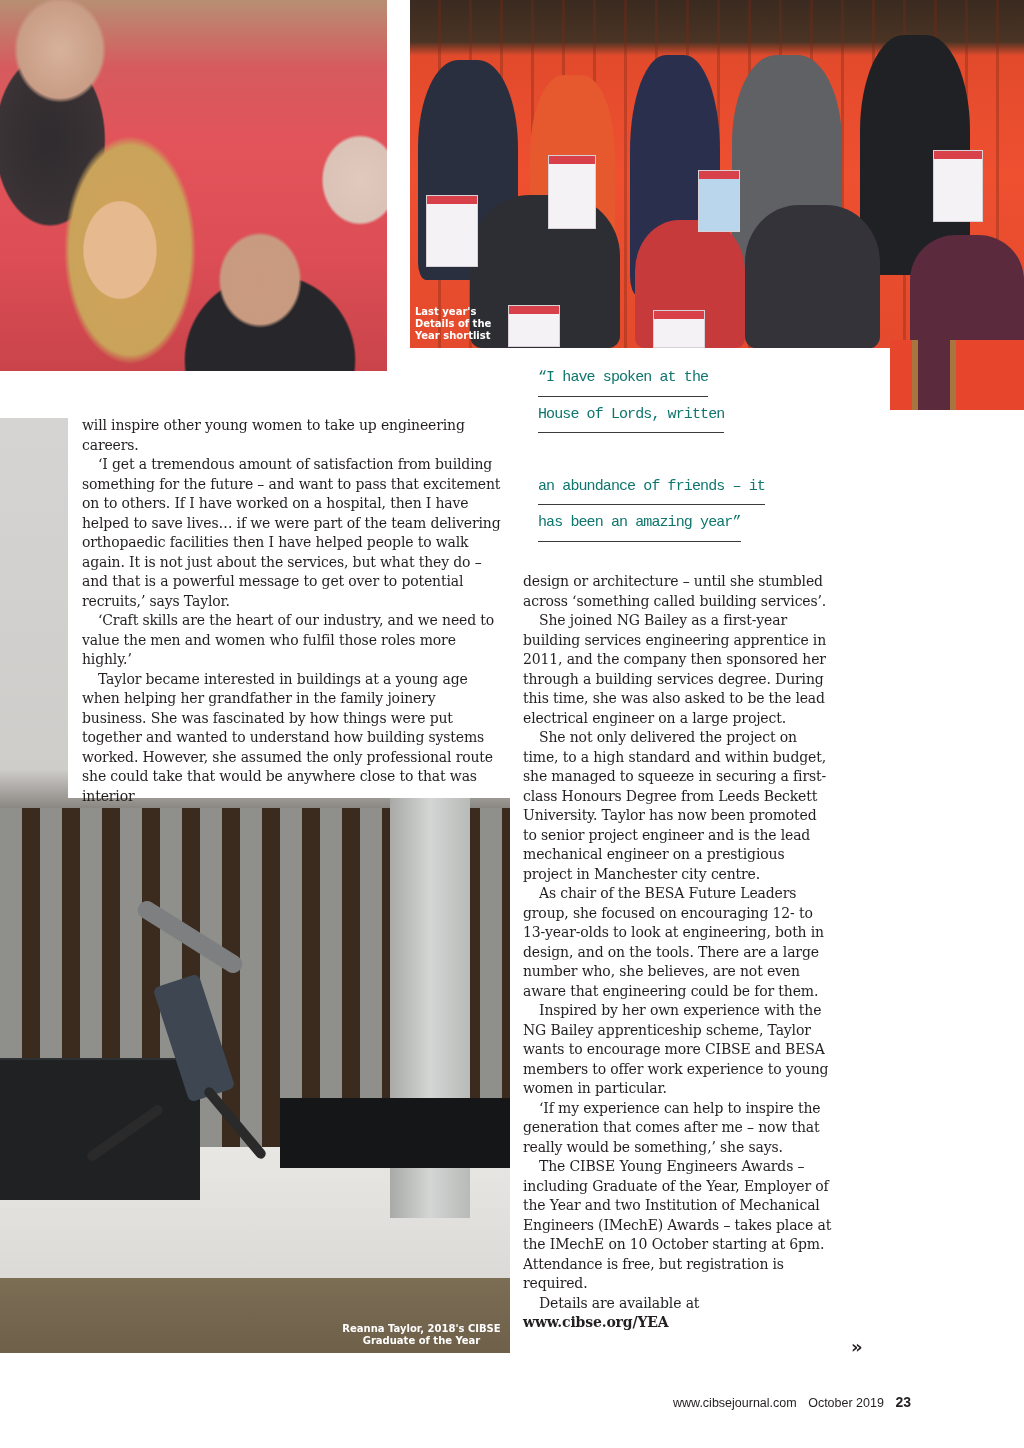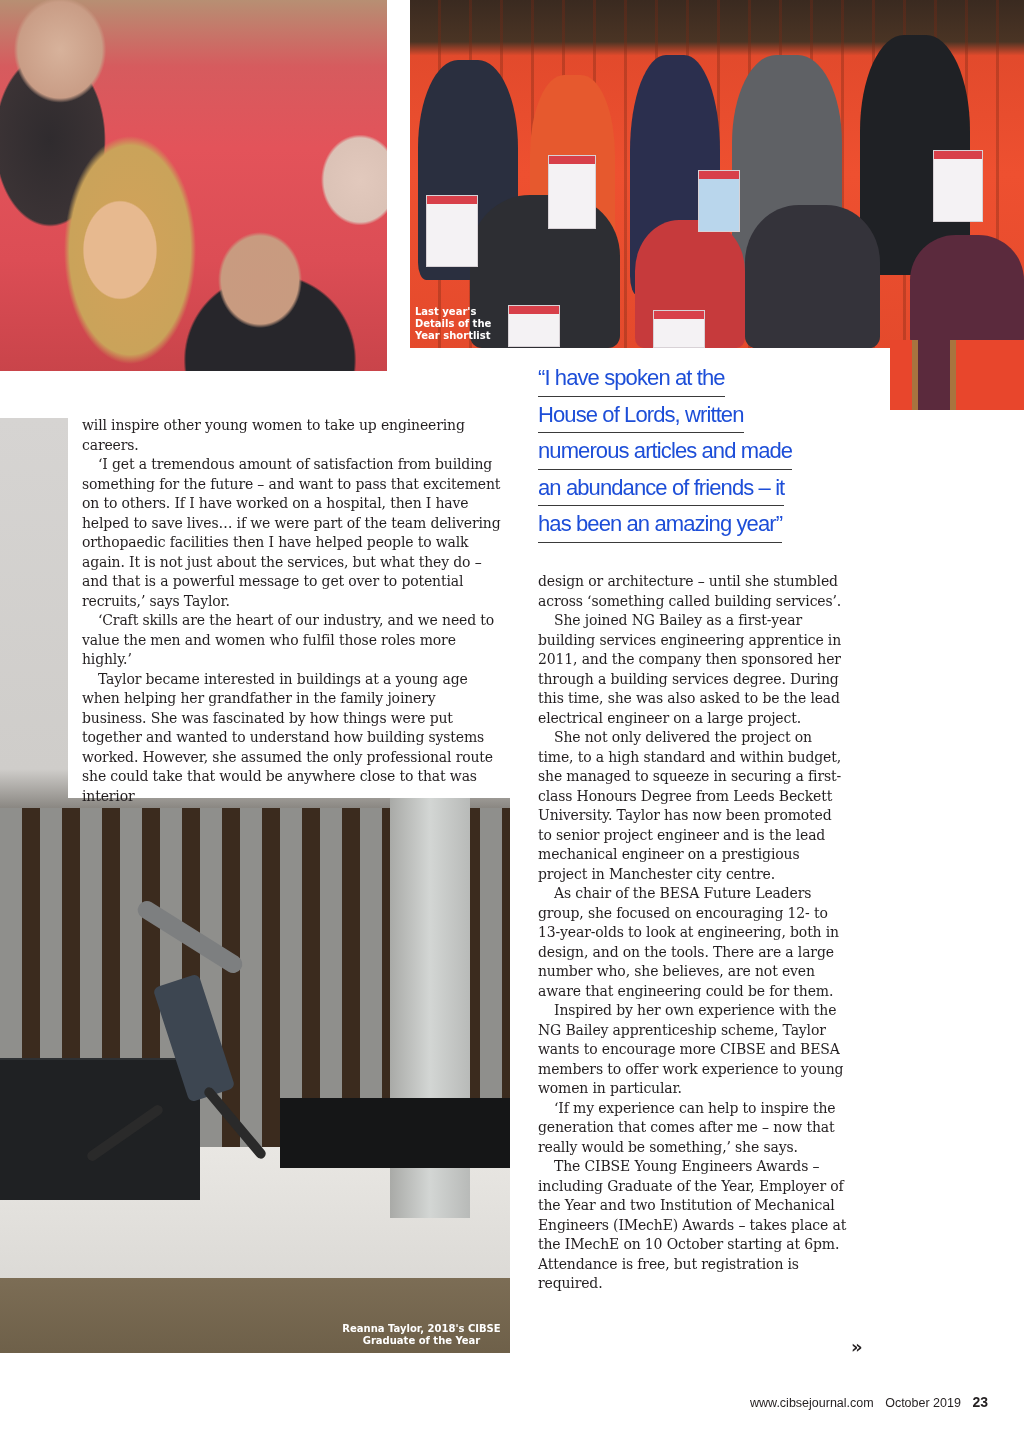--- a/index.html
+++ b/index.html
@@ -53,32 +53,32 @@
   #caption-group { left: 415px; top: 306px; width: 90px; }
   #caption-recorder { left: 340px; top: 1323px; width: 163px; text-align: center; }
 
   
   .col-box { position: absolute; background: #ffffff; }
   #left-text-box { left: 68px; top: 410px; width: 442px; height: 388px; }
   .body-text { font-size: 14px; line-height: 19.5px; letter-spacing: -0.15px; margin: 0; }
   .body-text p { margin: 0; text-indent: 16px; }
   .body-text p.noindent { text-indent: 0; }
   #left-col-text { position: absolute; left: 82px; top: 416px; width: 420px; }
-  #right-col-text { position: absolute; left: 538px; top: 572px; width: 310px; }
+  #right-col-text { position: absolute; left: 523px; top: 572px; width: 310px; }
   .bold-link { font-weight: bold; }
 
   
-  #pull-quote { position: absolute; left: 538px; top: 360px; width: 340px; font-family: Liberation Sans, sans-serif; font-size: 22px; line-height: 35.5px; color: #1d4ed8; letter-spacing: -0.9px; }
+  #pull-quote { position: absolute; left: 538px; top: 360px; width: 340px; font-family: Liberation Mono, monospace; font-size: 15px; line-height: 35.5px; color: #0f766e; letter-spacing: -0.9px; }
   #pull-quote .ql { display: inline-block; border-bottom: 1.5px solid #3a3a3a; padding-bottom: 0; white-space: nowrap; }
 
   
   #continue-arrow { position: absolute; left: 851px; top: 1336px; font-family: "DejaVu Sans", "Liberation Sans", sans-serif; font-size: 18px; font-weight: bold; color: #231f20; }
 
   
-  #footer { position: absolute; left: 750px; top: 1394px; font-family: "Liberation Sans", "DejaVu Sans", sans-serif; font-size: 12.5px; color: #231f20; white-space: nowrap; }
+  #footer { position: absolute; left: 673px; top: 1394px; font-family: "Liberation Sans", "DejaVu Sans", sans-serif; font-size: 12.5px; color: #231f20; white-space: nowrap; }
   #footer span { margin-right: 8px; }
   #footer .page-num { font-weight: bold; font-size: 14px; margin-right: 0; }
 </style>
 </head>
 <body>
 
 <div class="photo" id="photo-audience"></div>
 
 <div class="photo" id="photo-group">
 
@@ -129,33 +129,34 @@
 <div class="body-text" id="left-col-text">
   <p class="noindent">will inspire other young women to take up engineering careers.</p>
   <p>‘I get a tremendous amount of satisfaction from building something for the future – and want to pass that excitement on to others. If I have worked on a hospital, then I have helped to save lives… if we were part of the team delivering orthopaedic facilities then I have helped people to walk again. It is not just about the services, but what they do – and that is a powerful message to get over to potential recruits,’ says Taylor.</p>
   <p>‘Craft skills are the heart of our industry, and we need to value the men and women who fulfil those roles more highly.’</p>
   <p>Taylor became interested in buildings at a young age when helping her grandfather in the family joinery business. She was fascinated by how things were put together and wanted to understand how building systems worked. However, she assumed the only professional route she could take that would be anywhere close to that was interior</p>
 </div>
 
 <div id="pull-quote">
   <span class="ql">“I have spoken at the</span><br>
   <span class="ql">House of Lords, written</span><br>
-  <span class="ql">numerous articles and made</span><br>
+  <br>
   <span class="ql">an abundance of friends – it</span><br>
   <span class="ql">has been an amazing year”</span>
 </div>
 
 <div class="body-text" id="right-col-text">
   <p class="noindent">design or architecture – until she stumbled across ‘something called building services’.</p>
   <p>She joined NG Bailey as a first-year building services engineering apprentice in 2011, and the company then sponsored her through a building services degree. During this time, she was also asked to be the lead electrical engineer on a large project.</p>
   <p>She not only delivered the project on time, to a high standard and within budget, she managed to squeeze in securing a first-class Honours Degree from Leeds Beckett University. Taylor has now been promoted to senior project engineer and is the lead mechanical engineer on a prestigious project in Manchester city centre.</p>
   <p>As chair of the BESA Future Leaders group, she focused on encouraging 12- to 13-year-olds to look at engineering, both in design, and on the tools. There are a large number who, she believes, are not even aware that engineering could be for them.</p>
   <p>Inspired by her own experience with the NG Bailey apprenticeship scheme, Taylor wants to encourage more CIBSE and BESA members to offer work experience to young women in particular.</p>
   <p>‘If my experience can help to inspire the generation that comes after me – now that really would be something,’ she says.</p>
   <p>The CIBSE Young Engineers Awards – including Graduate of the Year, Employer of the Year and two Institution of Mechanical Engineers (IMechE) Awards – takes place at the IMechE on 10 October starting at 6pm. Attendance is free, but registration is required.</p>
+  <p><span>Details are available at </span><span class="bold-link">www.cibse.org/YEA</span></p>
 </div>
 
 <div id="continue-arrow">»</div>
 
 <div id="footer">
   <span>www.cibsejournal.com</span>
   <span>October 2019</span>
   <span class="page-num">23</span>
 </div>
 

